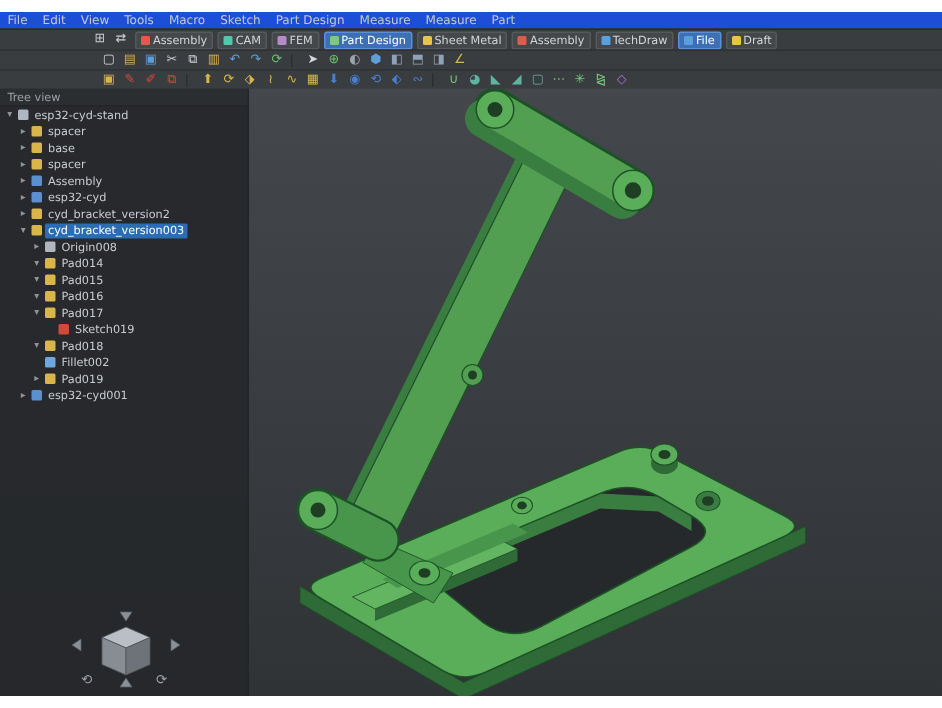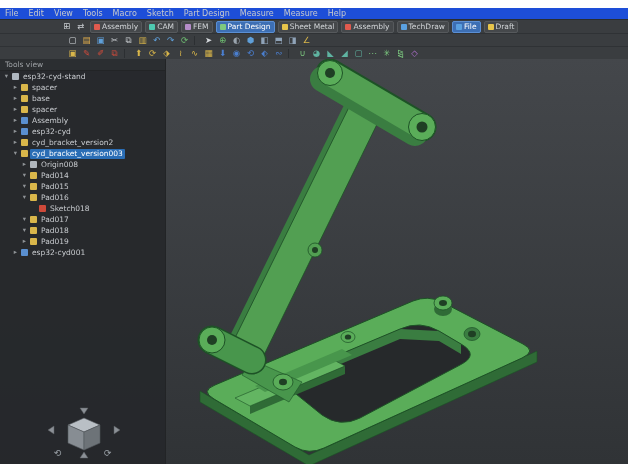--- a/index.html
+++ b/index.html
@@ -47,21 +47,21 @@
       <span class="menu-item">Macro</span>
 
       <span class="menu-item">Sketch</span>
 
       <span class="menu-item">Part Design</span>
 
       <span class="menu-item">Measure</span>
 
       <span class="menu-item">Measure</span>
 
-      <span class="menu-item">Help</span>
+      <span class="menu-item">Part</span>
     </div>
 
   <div class="row1">
     <span style="display:flex;gap:1px">
 
         <span class="tb-ico" style="color: rgb(201, 205, 209);">⊞</span>
 
         <span class="tb-ico" style="color: rgb(201, 205, 209);">⇄</span>
       </span>
     <span style="display:flex;gap:3px">
@@ -251,21 +251,21 @@
       <ellipse cx="443" cy="306" rx="9" ry="7" fill="var(--gdd)"></ellipse>
       <ellipse cx="443" cy="300" rx="9" ry="7" fill="var(--gl)" stroke="var(--go)" stroke-width="0.8"></ellipse>
       <ellipse cx="443" cy="300" rx="4" ry="3" fill="var(--gh)"></ellipse>
       <ellipse cx="472" cy="331" rx="8" ry="6.5" fill="var(--gd)" stroke="var(--go)" stroke-width="0.7"></ellipse>
       <ellipse cx="472" cy="331" rx="4" ry="3.2" fill="var(--gh)"></ellipse>
       <ellipse cx="348" cy="334" rx="7" ry="5.5" fill="var(--gl)" stroke="var(--go)" stroke-width="0.7"></ellipse>
       <ellipse cx="348" cy="334" rx="3.2" ry="2.6" fill="var(--gh)"></ellipse>
     </svg>
 
     <div class="tree-panel">
-      <div class="tree-header">Tools view</div>
+      <div class="tree-header">Tree view</div>
       <div>
 
           <div class="tree-row" style="padding-left: 3px;">
             <span class="arrow">▾</span>
             <span class="ticon" style="background: rgb(174, 182, 191);"></span>
             <span class="tlabel">esp32-cyd-stand</span>
           </div>
 
           <div class="tree-row" style="padding-left: 12px;">
             <span class="arrow">▸</span>
@@ -326,43 +326,48 @@
             <span class="arrow">▾</span>
             <span class="ticon" style="background: rgb(217, 182, 74);"></span>
             <span class="tlabel">Pad015</span>
           </div>
 
 
           <div class="tree-row" style="padding-left: 21px;">
             <span class="arrow">▾</span>
             <span class="ticon" style="background: rgb(217, 182, 74);"></span>
             <span class="tlabel">Pad016</span>
+          </div>
+
+
+
+          <div class="tree-row" style="padding-left: 21px;">
+            <span class="arrow">▾</span>
+            <span class="ticon" style="background: rgb(217, 182, 74);"></span>
+            <span class="tlabel">Pad017</span>
           </div>
 
           <div class="tree-row" style="padding-left: 30px;">
             <span class="arrow"></span>
             <span class="ticon" style="background: rgb(207, 74, 58);"></span>
-            <span class="tlabel">Sketch018</span>
-          </div>
-
-
-          <div class="tree-row" style="padding-left: 21px;">
-            <span class="arrow">▾</span>
-            <span class="ticon" style="background: rgb(217, 182, 74);"></span>
-            <span class="tlabel">Pad017</span>
-          </div>
-
+            <span class="tlabel">Sketch019</span>
+          </div>
 
           <div class="tree-row" style="padding-left: 21px;">
             <span class="arrow">▾</span>
             <span class="ticon" style="background: rgb(217, 182, 74);"></span>
             <span class="tlabel">Pad018</span>
           </div>
 
 
+          <div class="tree-row" style="padding-left: 21px;">
+            <span class="arrow"></span>
+            <span class="ticon" style="background: rgb(111, 168, 220);"></span>
+            <span class="tlabel">Fillet002</span>
+          </div>
 
           <div class="tree-row" style="padding-left: 21px;">
             <span class="arrow">▸</span>
             <span class="ticon" style="background: rgb(217, 182, 74);"></span>
             <span class="tlabel">Pad019</span>
           </div>
 
           <div class="tree-row" style="padding-left: 12px;">
             <span class="arrow">▸</span>
             <span class="ticon" style="background: rgb(90, 143, 208);"></span>

